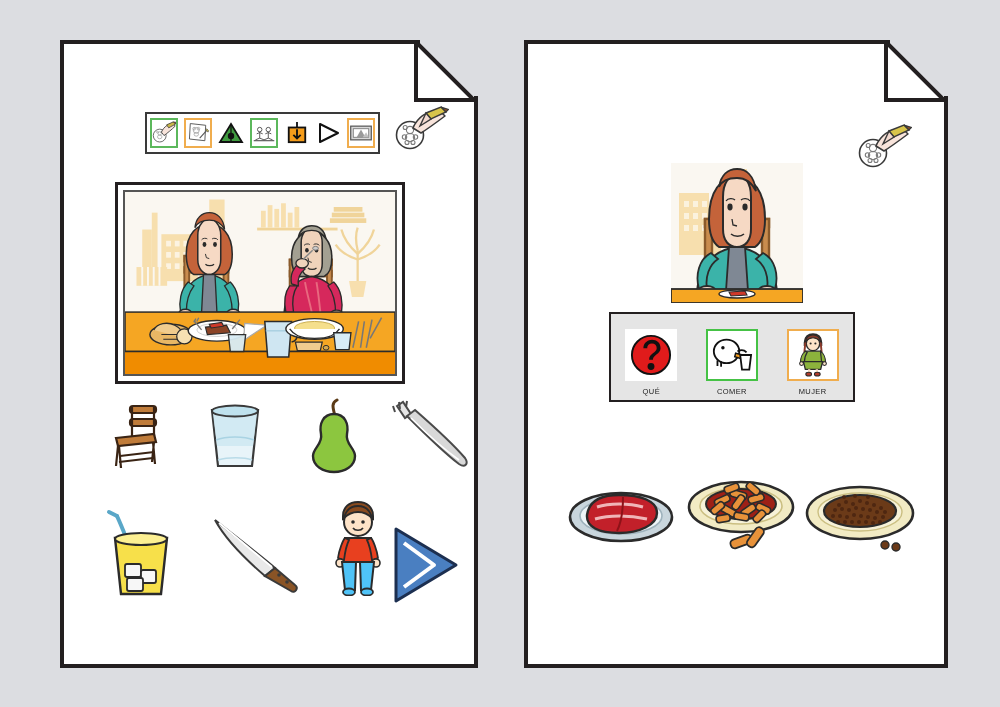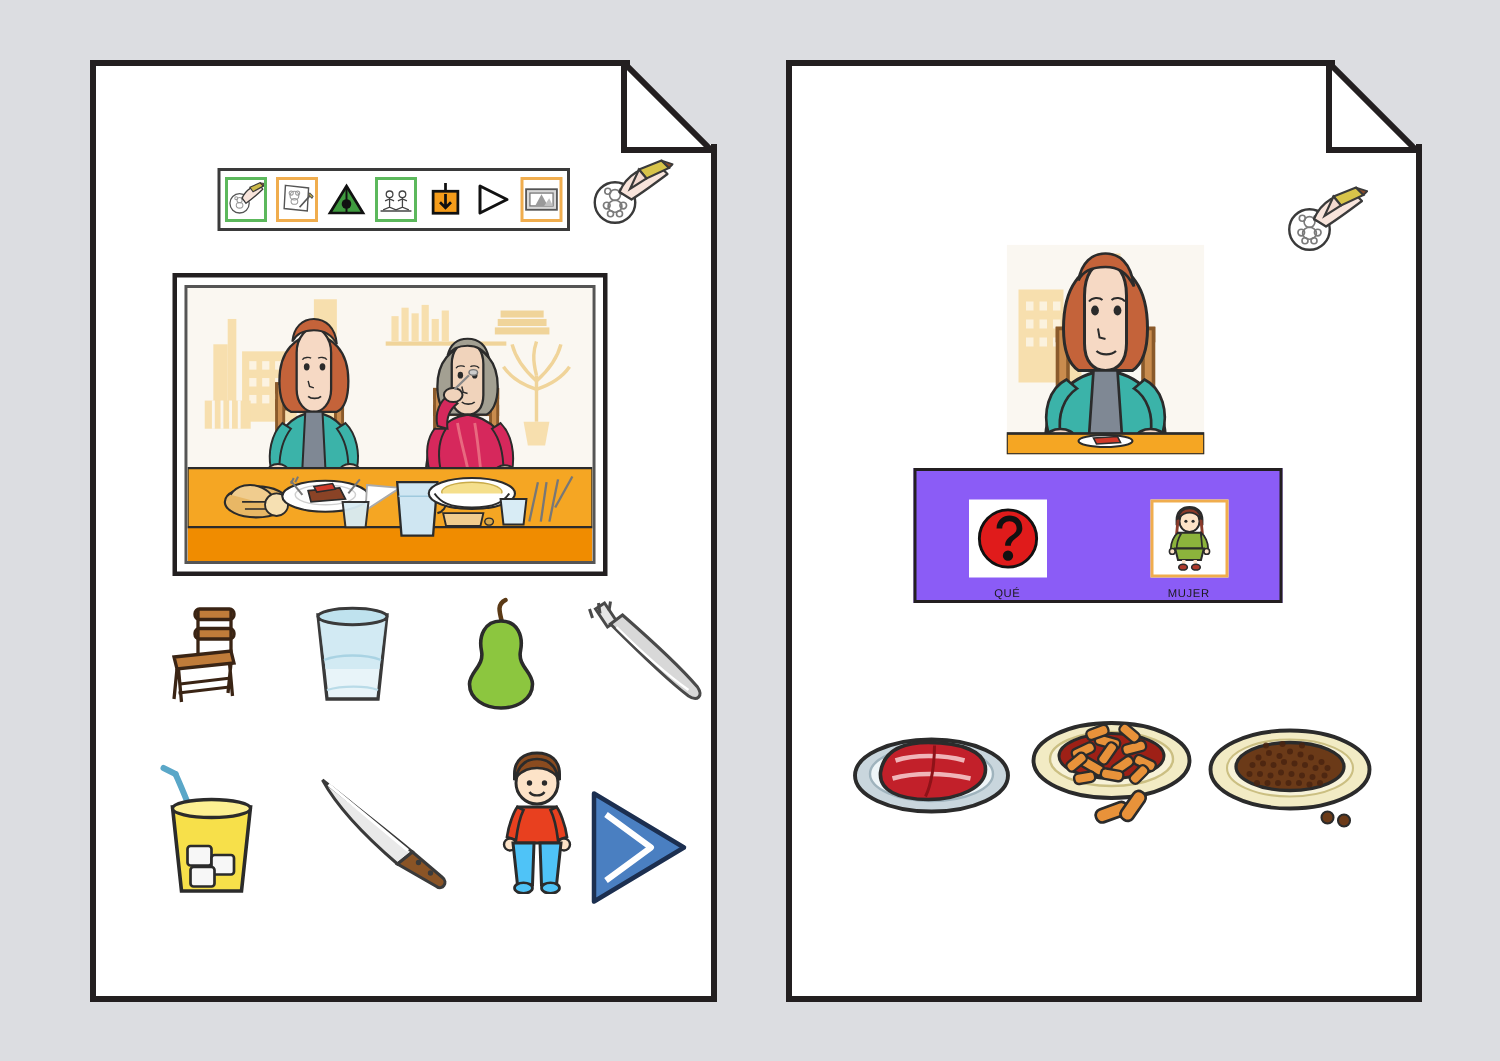--- a/index.html
+++ b/index.html
@@ -72,23 +72,23 @@
     border:2px solid #555;
     overflow:hidden;
     background:#f7f4ef;
     box-sizing:border-box;
   }
 
   
   .picto-strip{
     position:absolute;
     border:2px solid #231f20;
-    background:#8b5cf6;
+    background:#e5e5e5;
     display:flex;
-    align-items:flex-end;
+    align-items:center;
     justify-content:space-around;
     box-sizing:border-box;
     padding-top:10px;
   }
   .picto{
     width:56px;
     display:flex;flex-direction:column;align-items:center;
   }
   .picto .box{
     width:52px;height:52px;
@@ -578,20 +578,33 @@
           <div class="box plain">
             <svg width="42" height="42" viewBox="0 0 44 44">
               <circle cx="22" cy="22" r="20" fill="#e01b1b" stroke="#111" stroke-width="2"></circle>
               <path d="M14 15 C14 9 19 6 23 6 C28 6 32 9 32 15 C32 21 24 22 24 27 L20 27 C20 20 28 20 28 15 C28 12 26 10 23 10 C20 10 18 12 18 15 Z" fill="#111"></path>
               <circle cx="22" cy="34" r="3.6" fill="#111"></circle>
             </svg>
           </div>
           <div class="cap">QUÉ</div>
         </div>
 
+        <div class="picto">
+          <div class="box green">
+            <svg width="44" height="40" viewBox="0 0 48 44">
+              <ellipse cx="18" cy="18" rx="14" ry="13" fill="#fff" stroke="#111" stroke-width="2"></ellipse>
+              <circle cx="14" cy="14" r="1.9" fill="#111"></circle>
+              <path d="M8 28 L8 34 M12 29 L12 35" stroke="#111" stroke-width="2"></path>
+              <path d="M30 18 C34 16 38 17 40 19" stroke="#111" stroke-width="2" fill="none"></path>
+              <path d="M28 20 L36 22 L34 26 L27 24 Z" fill="#f59c1a" stroke="#111" stroke-width="1.6"></path>
+              <path d="M33 22 L45 22 L43 38 L35 38 Z" fill="#fff" stroke="#111" stroke-width="2"></path>
+            </svg>
+          </div>
+          <div class="cap">COMER</div>
+        </div>
 
 
         <div class="picto">
           <div class="box orange">
             <svg width="34" height="44" viewBox="0 0 34 46">
               <path d="M8 10 C8 4 12 1 17 1 C22 1 26 4 26 10 L26 13 L8 13 Z" fill="#8a3a2a" stroke="#2b2b2b" stroke-width="1.4"></path>
               <ellipse cx="17" cy="11" rx="7" ry="7.5" fill="#fde3c8" stroke="#2b2b2b" stroke-width="1.4"></ellipse>
               <path d="M9 9 C10 4 13 2 17 2 C21 2 24 4 25 9 C22 6 20 5 17 5 C14 5 12 6 9 9 Z" fill="#8a3a2a" stroke="#2b2b2b" stroke-width="1.2"></path>
               <path d="M9 10 L8 20 M25 10 L26 20" stroke="#8a3a2a" stroke-width="2"></path>
               <circle cx="14.5" cy="11" r="1.1" fill="#2b2b2b"></circle>

